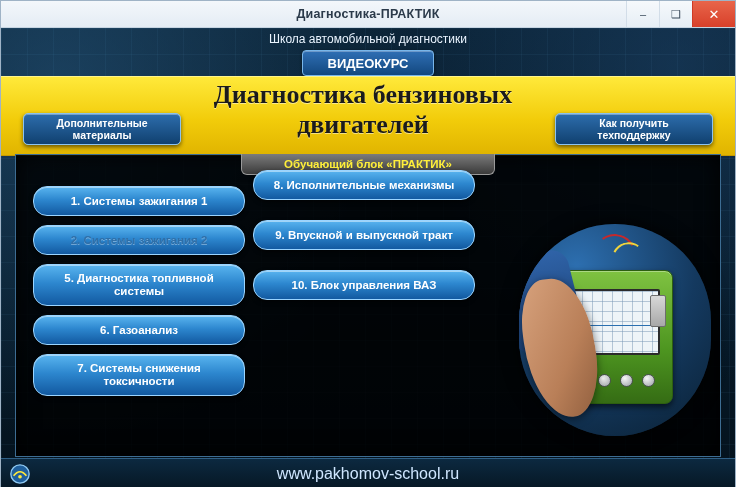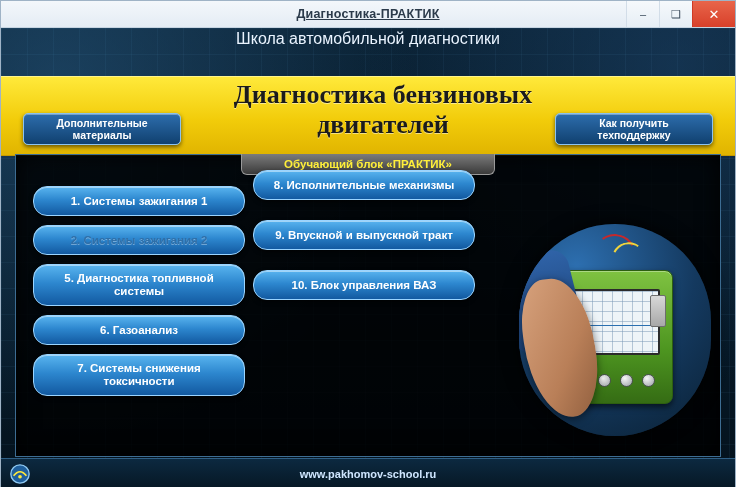--- a/index.html
+++ b/index.html
@@ -31,21 +31,20 @@
     border-bottom: 1px solid #c6d4e1;
     display: flex;
     align-items: center;
     justify-content: center;
   }
   .titlebar-title {
     font-size: 12.5px;
     font-weight: bold;
     color: #2b3a4a;
     letter-spacing: .2px;
-    text-decoration: underline;
   }
   .win-buttons {
     position: absolute;
     top: 0;
     right: 0;
     height: 26px;
     display: flex;
     align-items: stretch;
   }
   .win-btn {
@@ -88,21 +87,21 @@
     pointer-events: none;
   }
 
   .school-bar {
     position: relative;
     height: 22px;
     display: flex;
     align-items: center;
     justify-content: center;
     color: #eaf4ff;
-    font-size: 16px;
+    font-size: 12px;
   }
 
   .videocourse {
     position: absolute;
     left: 50%;
     transform: translateX(-50%);
     top: 22px;
     width: 130px;
     height: 24px;
     border-radius: 4px;
@@ -124,21 +123,21 @@
     left: 0;
     right: 0;
     height: 78px;
     background: linear-gradient(#ffe93a, #f2cc0a 55%, #e0b400);
     border-top: 1px solid #fff48a;
     border-bottom: 1px solid #c79a00;
   }
   .main-title {
     position: absolute;
     top: 52px;
-    left: 192px;
+    left: 172px;
     width: 380px;
     text-align: center;
     font-family: "Liberation Serif", serif;
     font-weight: bold;
     font-size: 26px;
     line-height: 30px;
     color: #1b1b1b;
     text-shadow: 0 1px 0 rgba(255,255,255,.5);
   }
 
@@ -352,22 +351,21 @@
     left: 0; right: 0; bottom: 0;
     height: 30px;
     background: linear-gradient(#0c2940, #061724);
     border-top: 1px solid #2f5f85;
     display: flex;
     align-items: center;
     justify-content: center;
   }
   .footer-text {
     color: #cfe6ff;
-    font-size: 11px;
-    font-weight: bold;
+    font-size: 16px;
   }
   .footer .logo {
     position: absolute;
     left: 8px;
     bottom: 4px;
     width: 22px;
     height: 22px;
   }
 </style>
 </head>
@@ -383,20 +381,21 @@
       <div class="win-btn close">✕</div>
     </div>
   </div>
 
   <div class="app">
 
     <div class="school-bar">
       <span>Школа автомобильной диагностики</span>
     </div>
 
+    <div class="videocourse">ВИДЕОКУРС</div>
 
     <div class="yellow-band"></div>
     <div class="main-title">Диагностика бензиновых двигателей</div>
 
     <div class="corner-btn left">Дополнительные материалы</div>
     <div class="corner-btn right">Как получить техподдержку</div>
 
     <div class="panel"></div>
     <div class="block-label">Обучающий блок «ПРАКТИК»</div>
 

